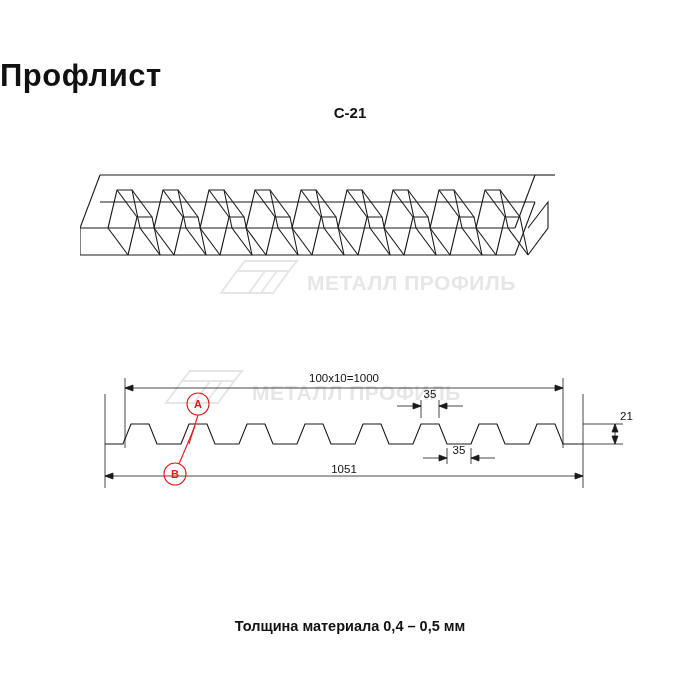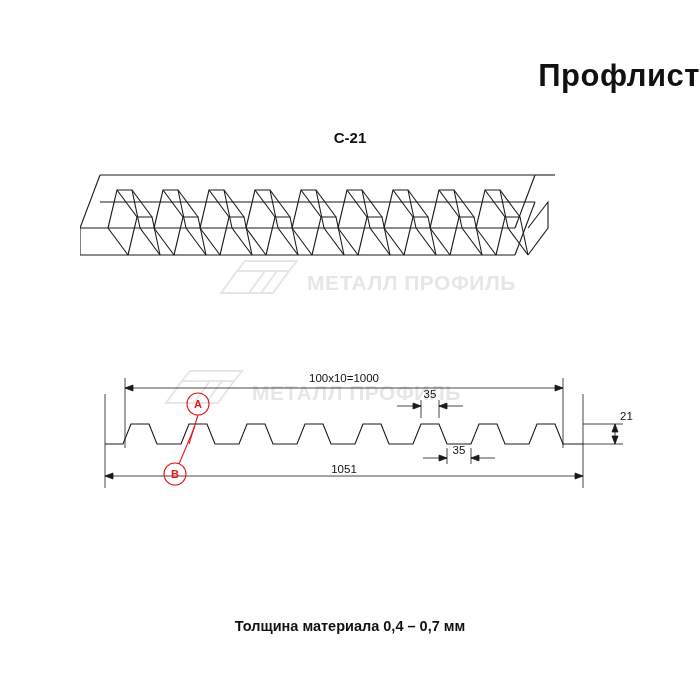--- a/index.html
+++ b/index.html
@@ -18,36 +18,35 @@
   .page {
     position: relative;
     width: 700px;
     height: 700px;
   }
   .title {
     position: absolute;
     top: 58px;
     left: 0;
     width: 700px;
-    text-align: right;
+    text-align: left;
     font-size: 31px;
     font-weight: bold;
     letter-spacing: 0.5px;
     color: #111111;
   }
   .subtitle {
     position: absolute;
     top: 104px;
     left: 0;
     width: 700px;
     text-align: center;
     font-size: 15px;
     font-weight: bold;
     color: #111111;
-    margin-top: 25px;
   }
   .iso-figure {
     position: absolute;
     top: 150px;
     left: 80px;
     width: 540px;
     height: 170px;
   }
   .watermark-top {
     position: absolute;
@@ -294,15 +293,15 @@
 
       <g>
         <circle class="red" cx="100" cy="118" r="11"></circle>
         <path class="red" d="M104 108 L120 70"></path>
         <text class="redtxt" x="100" y="122" text-anchor="middle">B</text>
       </g>
 
     </svg>
   </div>
 
-  <div class="footer-note">Толщина материала 0,4 – 0,7 мм</div>
+  <div class="footer-note">Толщина материала 0,4 – 0,5 мм</div>
 
 </div>
 
 </body></html>

